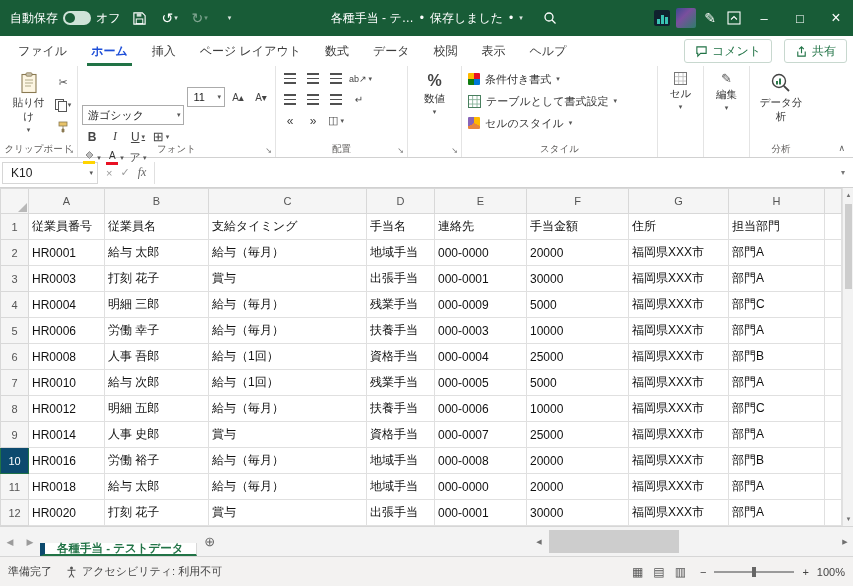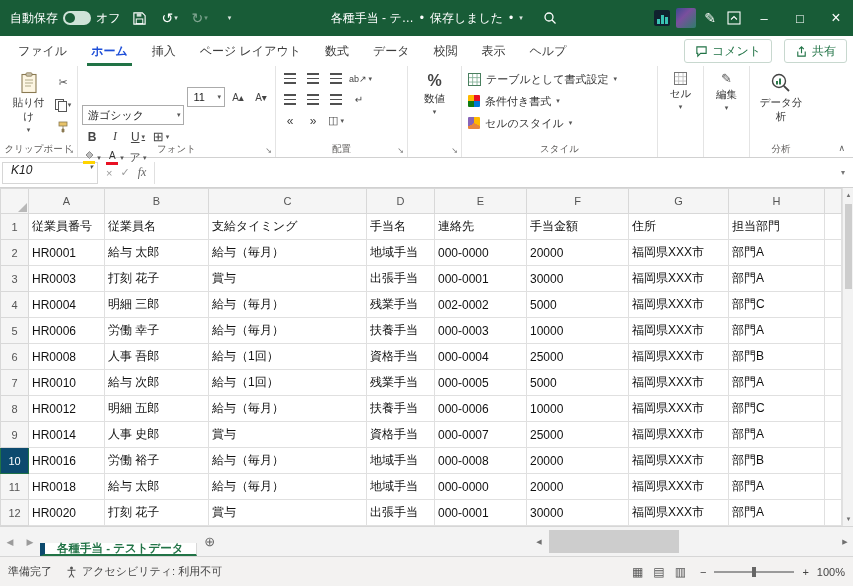--- a/index.html
+++ b/index.html
@@ -60,21 +60,21 @@
   .ic-grid { width:13px; height:13px; border:1px solid #4a7f5f;
     background-image:linear-gradient(#7fae93 1px, transparent 1px), linear-gradient(90deg,#7fae93 1px, transparent 1px);
     background-size:4.3px 4.3px; background-position:-1px -1px; }
   .ic-cf { width:12px; height:12px; border-radius:1px; background:conic-gradient(#e81123 0 25%, #0078d7 0 50%, #107c10 0 75%, #ffb900 0); }
   .ic-pal { width:12px; height:12px; border-radius:1px; background:conic-gradient(#ffb900 0 33%, #e8853d 0 66%, #8764b8 0); }
   .stylebtn { display:flex; align-items:center; gap:5px; height:20px; font-size:11px; color:#333; padding:0 2px; }
   .collapse-ribbon { position:absolute; right:8px; bottom:4px; font-size:9px; color:#666; }
 
   
   .formulabar { height:30px; flex:0 0 30px; display:flex; align-items:center; background:#fff; border-bottom:1px solid #d1d1d1; padding:3px 0; }
-  .namebox { width:96px; height:22px; border:1px solid #d6d6d6; margin-left:2px; display:flex; align-items:flex-start; justify-content:space-between; font-size:12px; padding:0 4px 0 8px;font-style:italic; }
+  .namebox { width:96px; height:22px; border:1px solid #d6d6d6; margin-left:2px; display:flex; align-items:center; justify-content:space-between; font-size:12px; padding:0 4px 0 8px; }
   .fx-icons { display:flex; align-items:center; gap:8px; padding:0 8px; color:#9b9b9b; font-size:11px; }
   .fx-it { font-family:"Liberation Serif",serif; font-style:italic; font-size:12px; color:#666; }
   .fml-input { flex:1; height:22px; border-left:1px solid #e0e0e0; background:#fff; }
   .fml-chev { width:20px; text-align:center; color:#777; font-size:8px; }
 
   
   .gridwrap { height:338px; flex:0 0 338px; display:flex; overflow:hidden; background:#fff; }
   table.sheet { border-collapse:collapse; table-layout:fixed; width:841px; flex:0 0 841px; }
   table.sheet thead th { height:25px; background:#f5f5f5; border:1px solid #d8d8d8; font-weight:normal; font-size:11px; color:#555; text-align:center; padding:0; }
   table.sheet tbody th { height:26px; background:#f5f5f5; border:1px solid #d8d8d8; font-weight:normal; font-size:11px; color:#555; text-align:center; padding:0; }
@@ -361,27 +361,27 @@
         <span style="font-size:16px;font-weight:bold;color:#444;line-height:18px;">%</span>
         <span>数値</span>
         <span class="chev">▾</span>
       </div>
       <div class="launcher">↘</div>
     </div>
 
     <div class="rgroup" style="width:196px;">
       <div class="fontcol" style="width:100%;">
         <div class="stylebtn">
+          <span class="ic-cf"></span>
+          <span>条件付き書式</span>
+          <span class="chev">▾</span>
+        </div>
+        <div class="stylebtn">
           <span class="ic-grid"></span>
           <span>テーブルとして書式設定</span>
-          <span class="chev">▾</span>
-        </div>
-        <div class="stylebtn">
-          <span class="ic-cf"></span>
-          <span>条件付き書式</span>
           <span class="chev">▾</span>
         </div>
         <div class="stylebtn">
           <span class="ic-pal"></span>
           <span>セルのスタイル</span>
           <span class="chev">▾</span>
         </div>
       </div>
       <div class="glabel">スタイル</div>
     </div>
@@ -496,21 +496,21 @@
             <td>福岡県XXX市</td>
             <td>部門A</td>
             <td></td>
           </tr>
           <tr>
             <th>4</th>
             <td>HR0004</td>
             <td>明細 三郎</td>
             <td>給与（毎月）</td>
             <td>残業手当</td>
-            <td>002-0002</td>
+            <td>000-0009</td>
             <td>5000</td>
             <td>福岡県XXX市</td>
             <td>部門C</td>
             <td></td>
           </tr>
           <tr>
             <th>5</th>
             <td>HR0006</td>
             <td>労働 幸子</td>
             <td>給与（毎月）</td>

